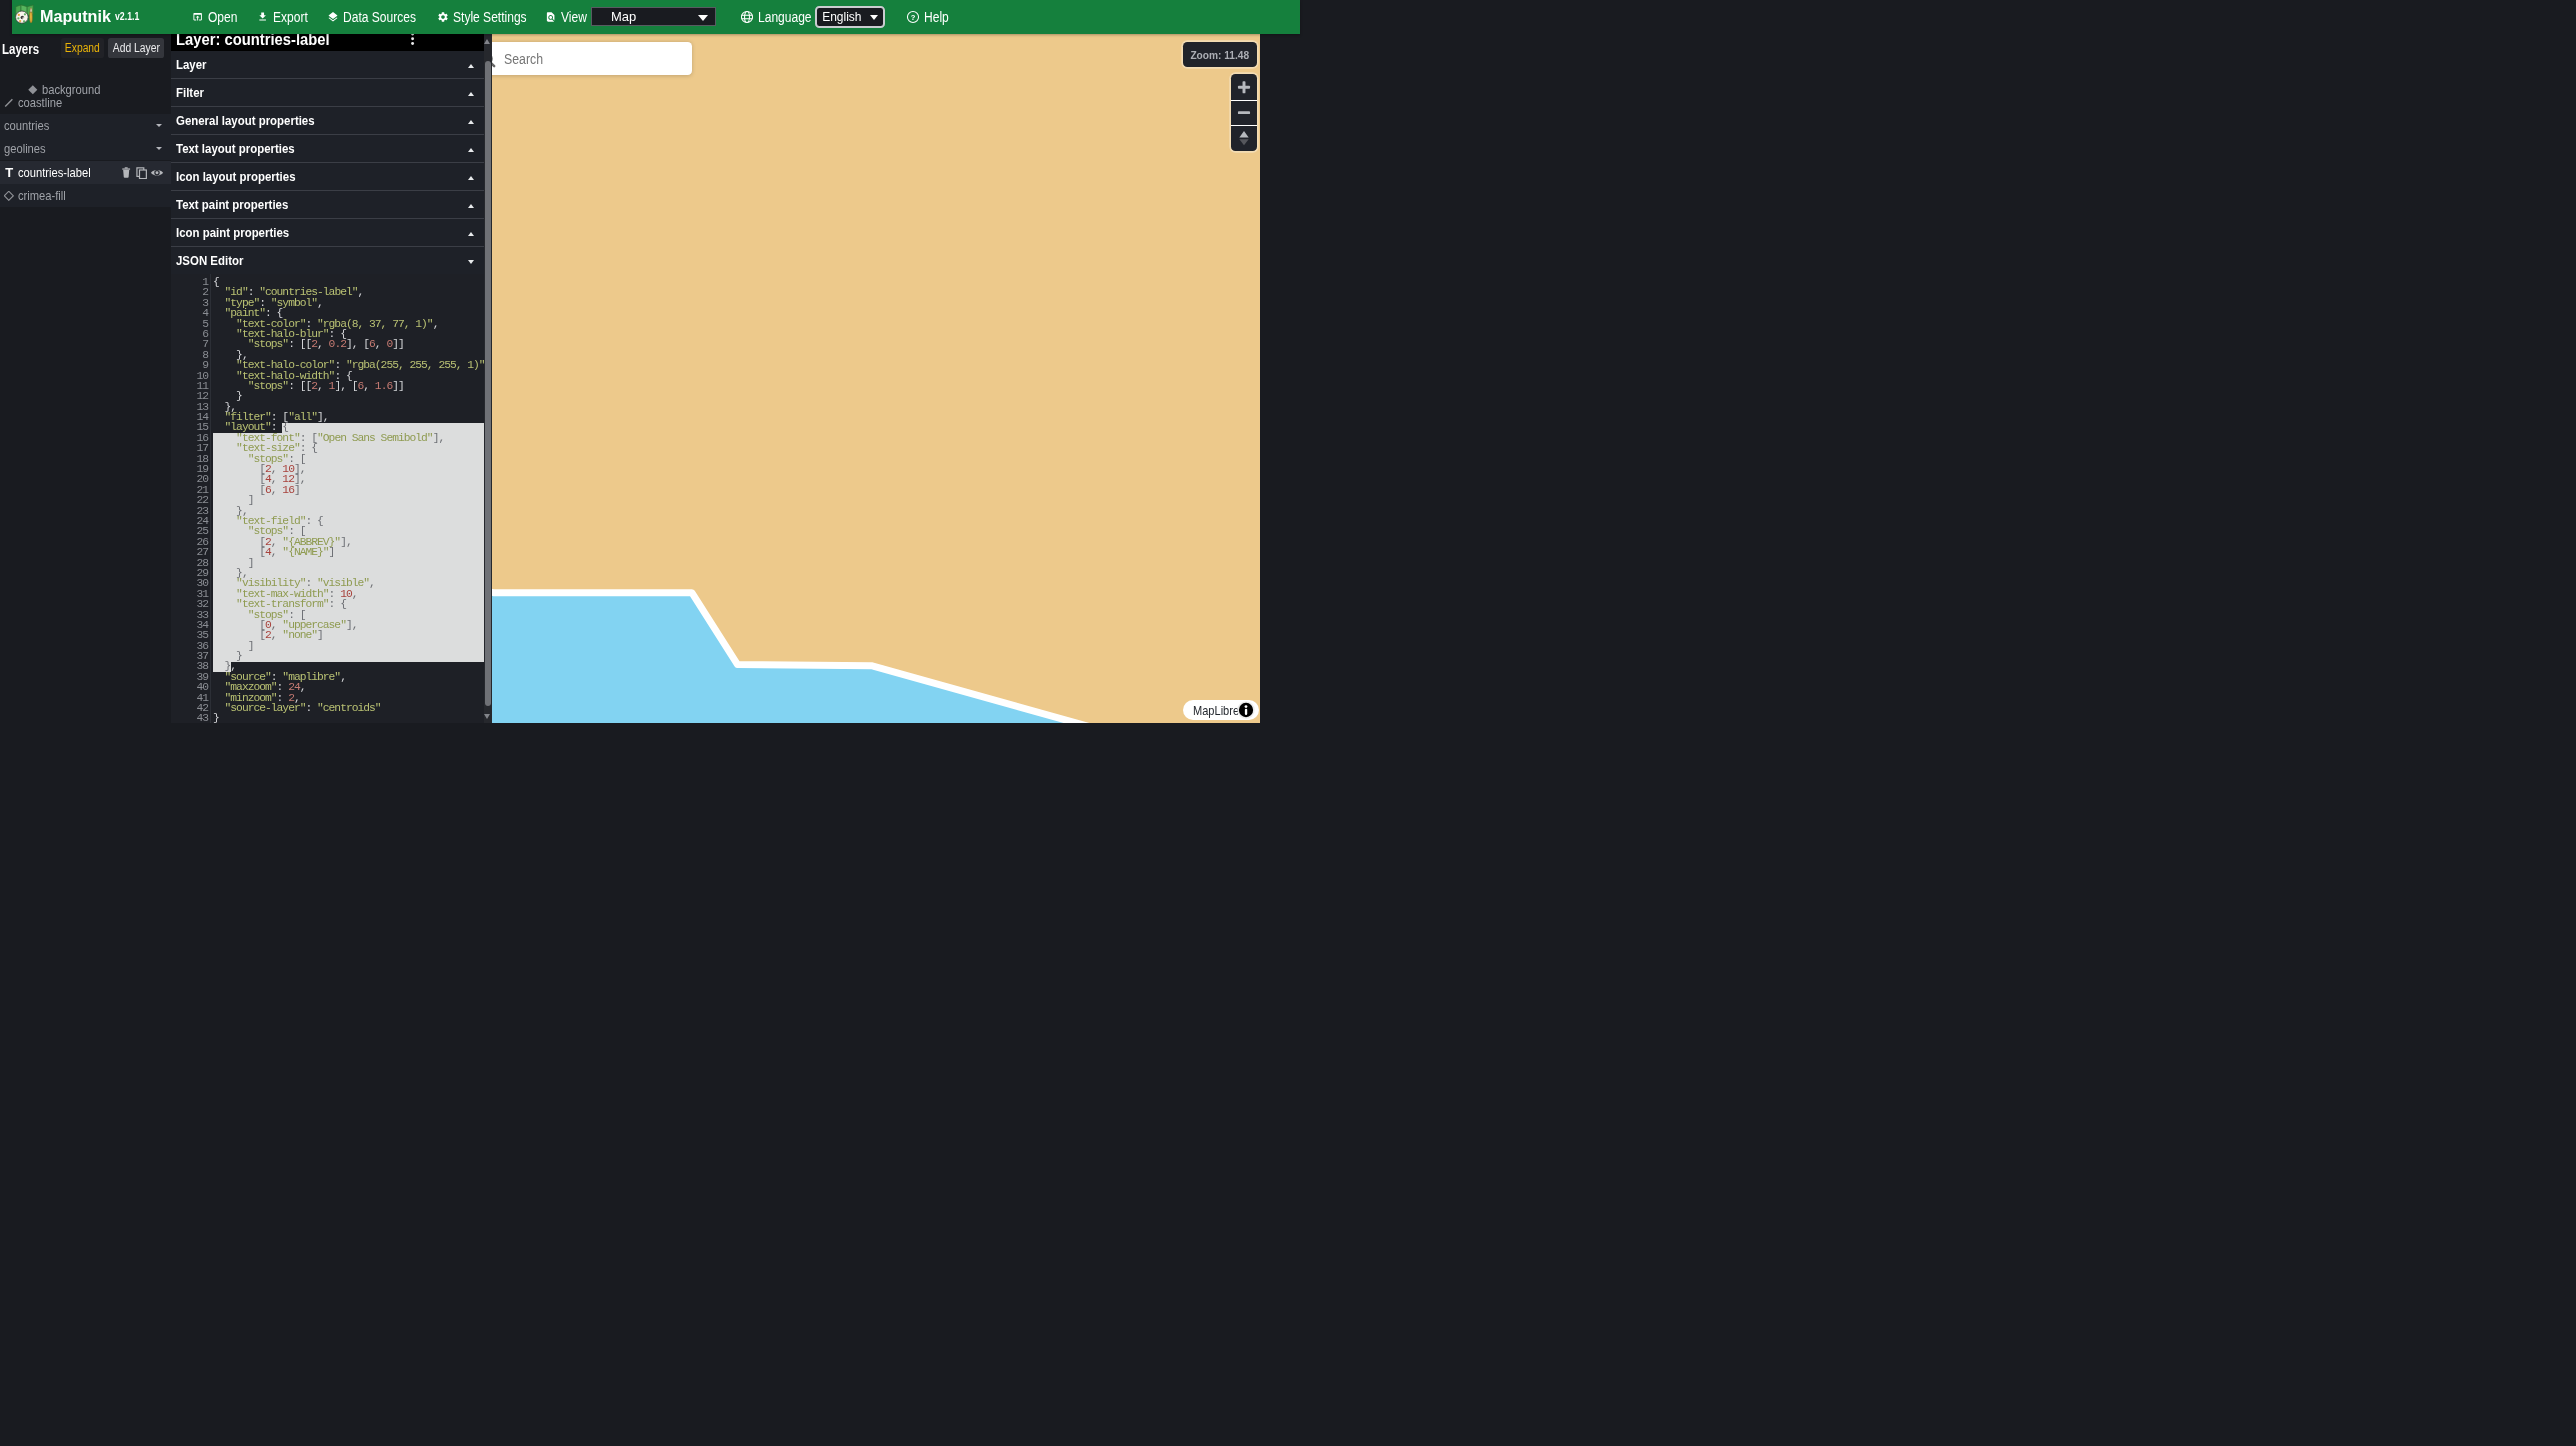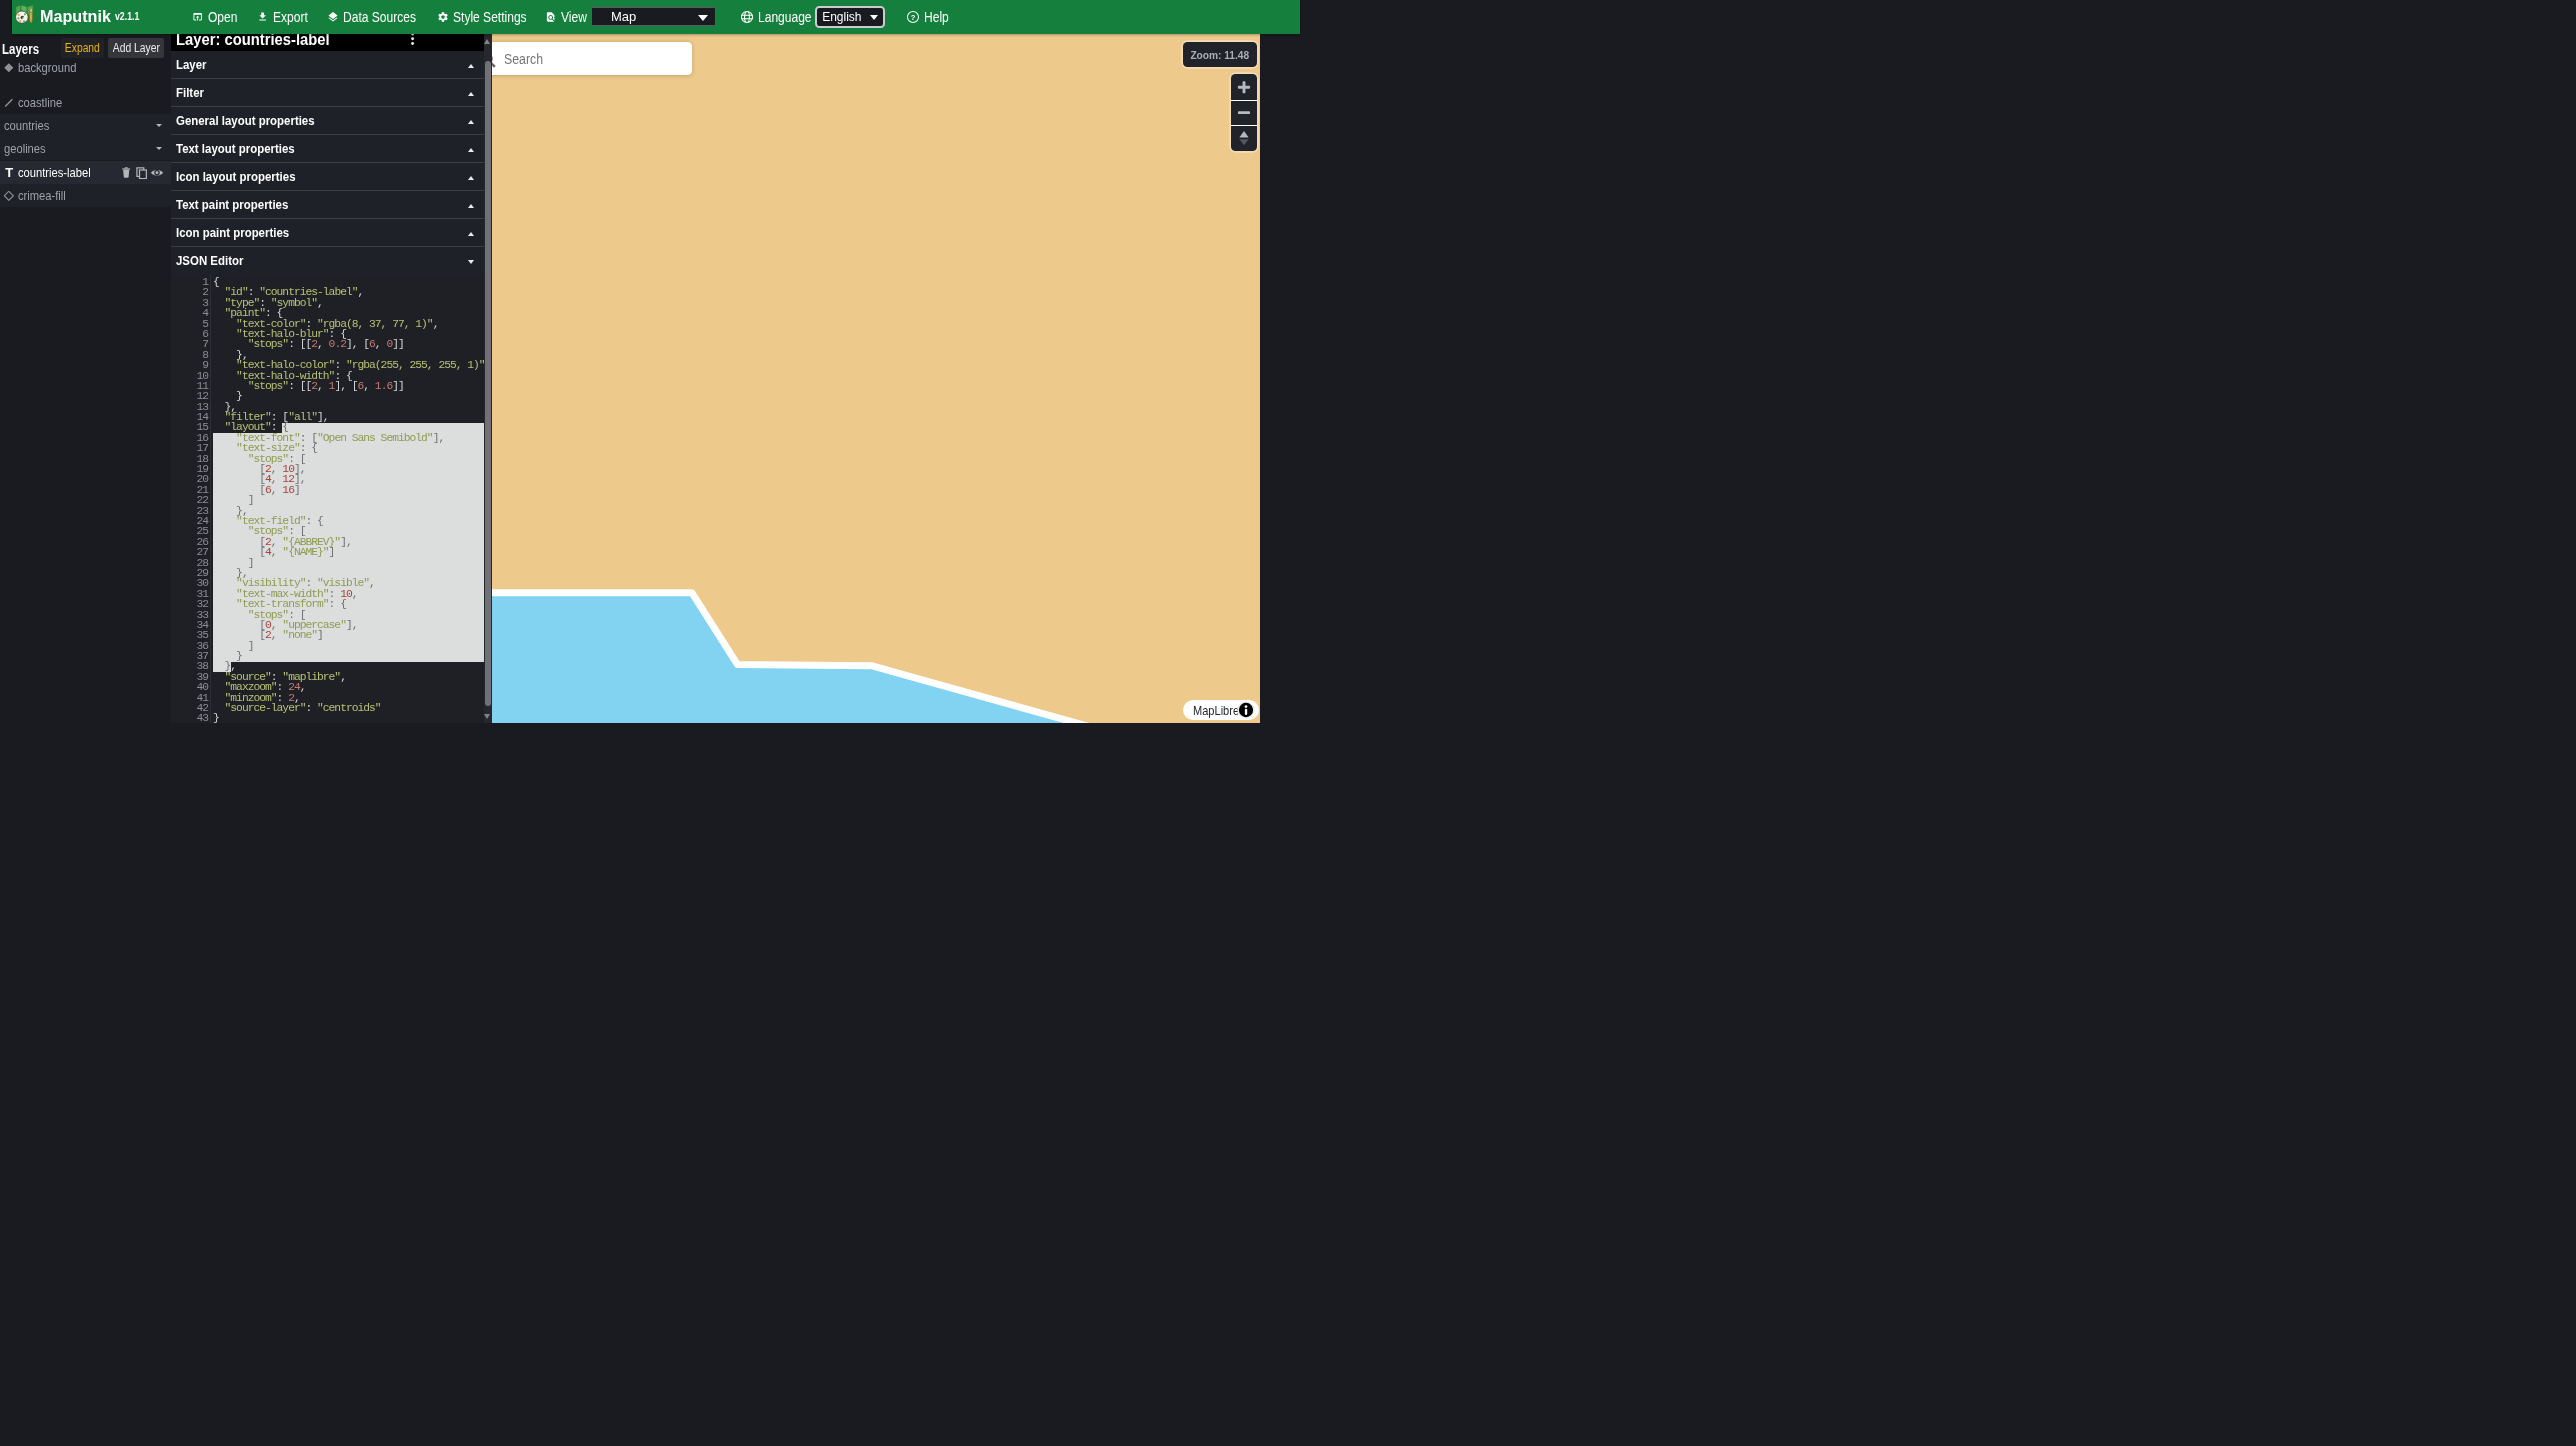--- a/index.html
+++ b/index.html
@@ -107,21 +107,21 @@
   </div>
 
   <div id="leftpanel">
     <div class="lp-head">Layers</div>
     <div class="btn-expand">
         <span>Expand</span>
       </div>
     <div class="btn-add">
         <span>Add Layer</span>
       </div>
-    <div class="lrow" style="top:22px;height:23.5px;">
+    <div class="lrow" style="top:44px;height:23.5px;margin-left:24px;">
       <svg class="licon" style="top:7px" viewBox="0 0 12 12">
           <rect x="2" y="2" width="8" height="8" fill="#8f9196" transform="rotate(45 6 6)"></rect>
         </svg>
       <span class="ltext">background</span>
     </div>
     <div class="lrow" style="top:57px;height:23.5px;">
       <svg class="licon" style="top:7px" viewBox="0 0 12 12">
           <line x1="1.5" y1="10.5" x2="10.5" y2="1.5" stroke="#8f9196" stroke-width="1.8"></line>
         </svg>
       <span class="ltext">coastline</span>

